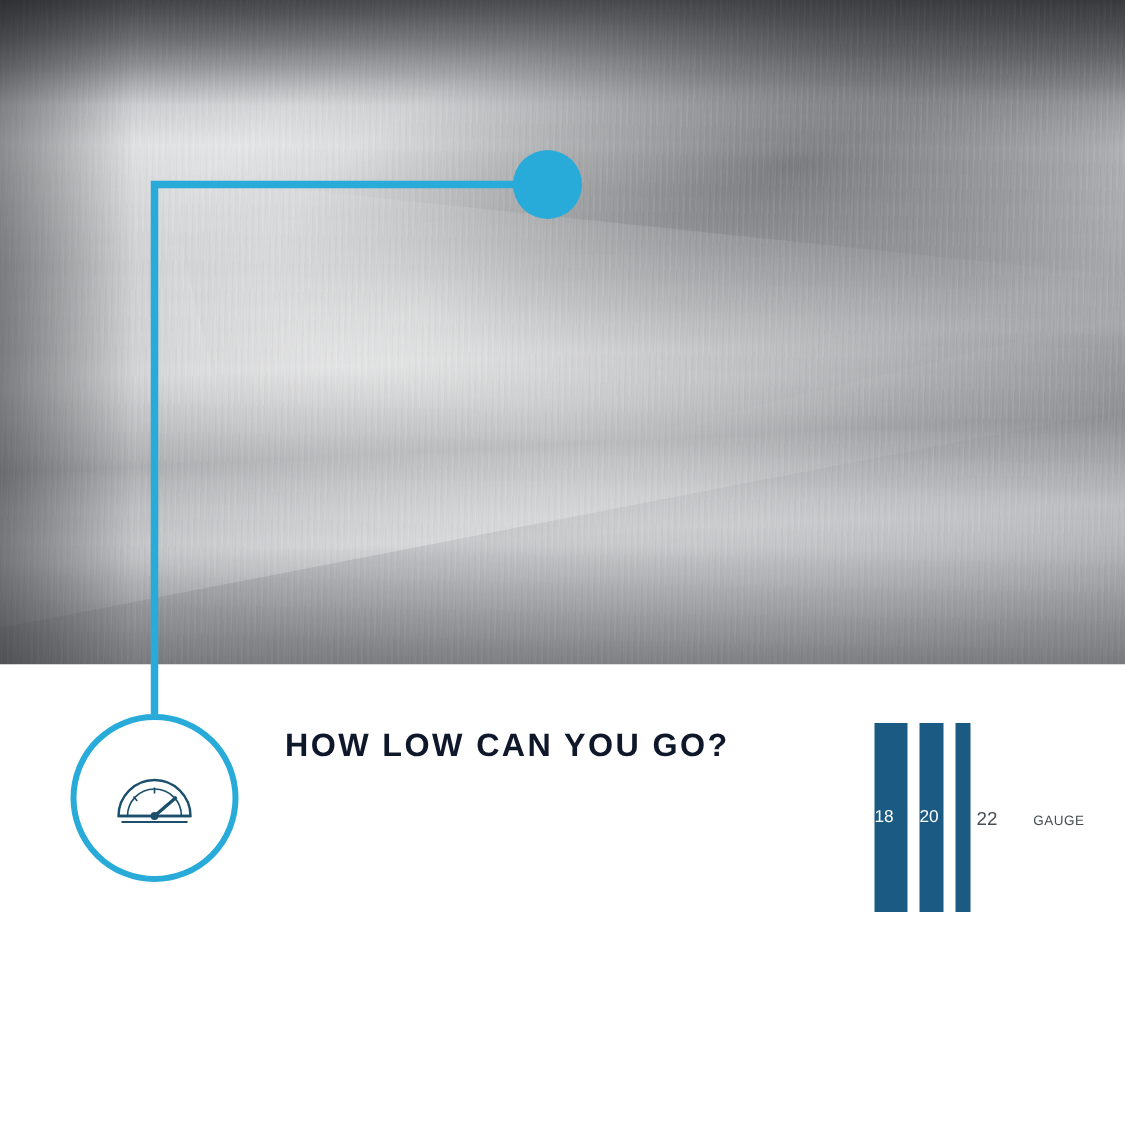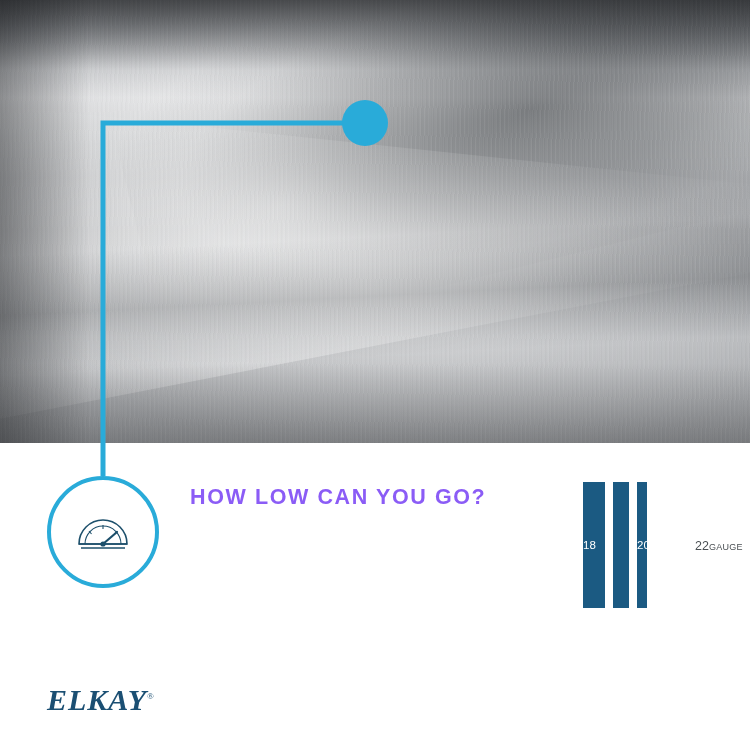--- a/index.html
+++ b/index.html
@@ -181,21 +181,21 @@
     height: 104px;
   }
 
   .headline {
     position: absolute;
     left: 190px;
     top: 485px;
     font-size: 21.5px;
     font-weight: bold;
     letter-spacing: 1.6px;
-    color: #8b5cf6;
+    color: #0f172a;
     font-family: "Liberation Sans", sans-serif;
     white-space: nowrap;
   }
 
   .body-copy {
     position: absolute;
     left: 190px;
     top: 533px;
     width: 372px;
     font-size: 14.3px;
@@ -221,27 +221,27 @@
   .bar-20 { left: 30px; width: 16px; height: 126px; }
   .bar-22 { left: 54px; width: 10px; height: 126px; }
 
   .bar-label {
     position: absolute;
     font-size: 11.5px;
     color: #ffffff;
     font-family: "Liberation Sans", sans-serif;
   }
   .lbl-18 { left: 0px;  top: 57px; width: 22px; }
-  .lbl-20 { left: 30px; top: 57px; width: 16px; padding-left: 24px; }
+  .lbl-20 { left: 30px; top: 57px; width: 16px; }
   .lbl-22 {
     left: 68px; top: 57px; width: 62px;
     color: #4a4f53; text-align: left;
   }
-  .lbl-22 .num { font-size: 12.5px; margin-left: 44px; }
-  .lbl-22 .gword { font-size: 9px; letter-spacing: 0.3px; }
+  .lbl-22 .num { font-size: 12.5px; }
+  .lbl-22 .gword { font-size: 9px; letter-spacing: 0.3px; margin-left: 24px; }
 
   
   .logo {
     position: absolute;
     left: 47px;
     top: 680px;
     width: 150px;
     height: 34px;
   }
   .logo-text {
@@ -307,19 +307,14 @@
     <div class="bar bar-20"></div>
     <div class="bar bar-22"></div>
 
     <div class="bar-label lbl-18">18</div>
     <div class="bar-label lbl-20">20</div>
     <div class="bar-label lbl-22">
       <span class="num">22</span><span class="gword">GAUGE</span>
     </div>
   </div>
 
-  <div class="logo">
-    <div class="logo-text">
-      <span>ELKAY</span><span class="logo-reg">®</span>
-    </div>
-  </div>
 
 </div>
 
 </body></html>

